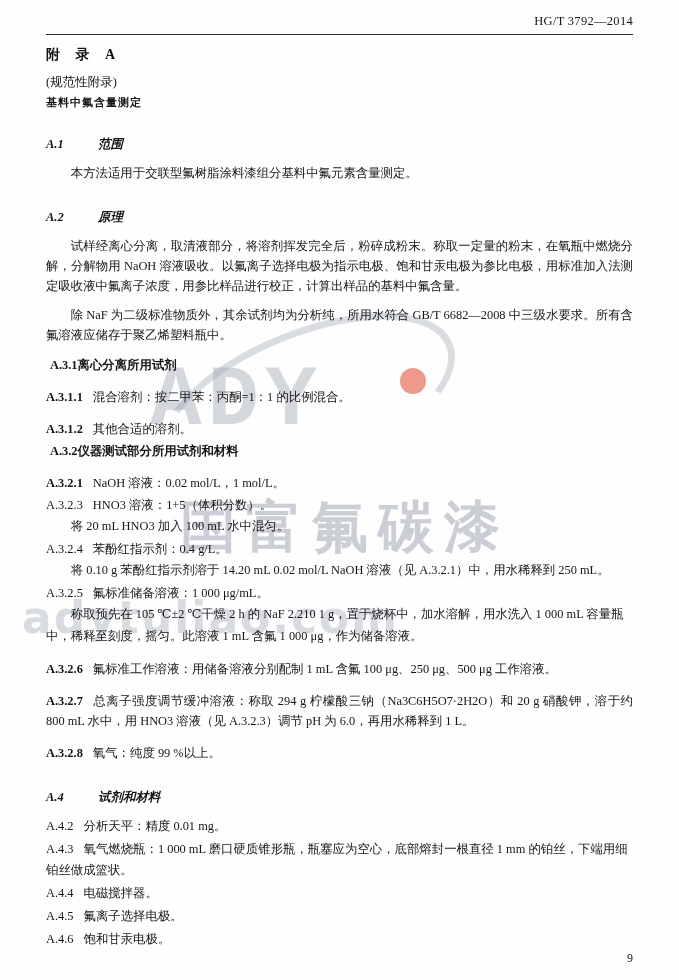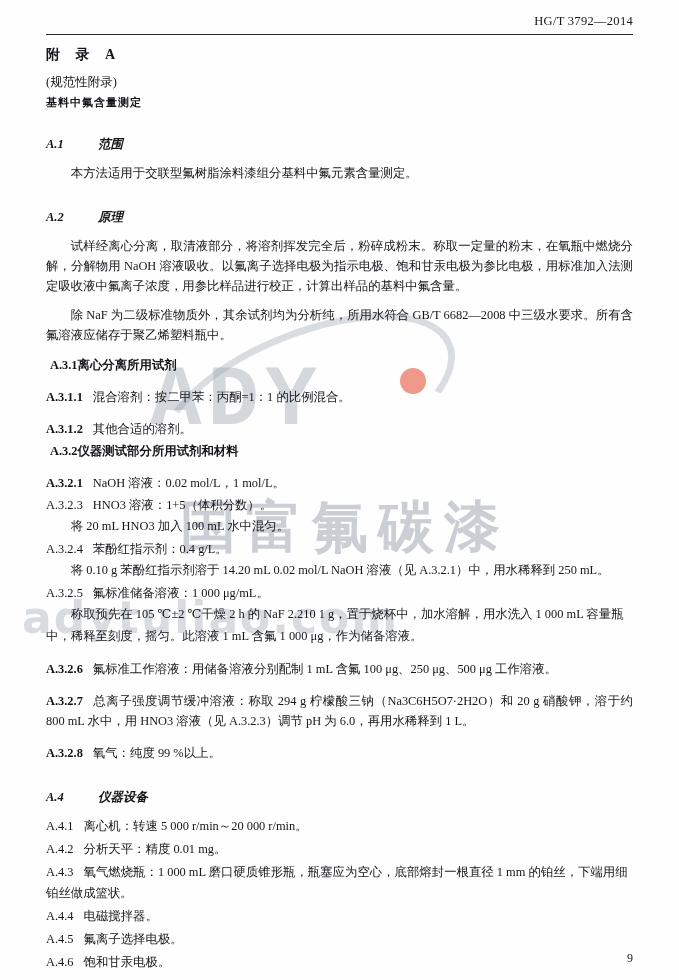--- a/index.html
+++ b/index.html
@@ -260,26 +260,23 @@
       <span class="lbl">A.3.2.6</span><span class="lbl-sp"></span><span>氟标准工作溶液：用储备溶液分别配制 1 mL 含氟 100 μg、250 μg、500 μg 工作溶液。</span>
     </div>
     <div class="sub">
       <span class="lbl">A.3.2.7</span><span class="lbl-sp"></span><span>总离子强度调节缓冲溶液：称取 294 g 柠檬酸三钠（Na3C6H5O7·2H2O）和 20 g 硝酸钾，溶于约 800 mL 水中，用 HNO3 溶液（见 A.3.2.3）调节 pH 为 6.0，再用水稀释到 1 L。</span>
     </div>
     <div class="sub">
       <span class="lbl">A.3.2.8</span><span class="lbl-sp"></span><span>氧气：纯度 99 %以上。</span>
     </div>
 
     <div class="sec-head">
-      <span class="num">A.4</span><span class="gap"></span><span>仪器设备</span>
-    </div>
-
-    <div class="item">
-      <span class="lbl">A.4.1</span><span class="lbl-sp"></span><span>离心机：转速 5 000 r/min～20 000 r/min。</span>
-    </div>
+      <span class="num">A.4</span><span class="gap"></span><span>试剂和材料</span>
+    </div>
+
     <div class="item">
       <span class="lbl">A.4.2</span><span class="lbl-sp"></span><span>分析天平：精度 0.01 mg。</span>
     </div>
     <div class="item">
       <span class="lbl">A.4.3</span><span class="lbl-sp"></span><span>氧气燃烧瓶：1 000 mL 磨口硬质锥形瓶，瓶塞应为空心，底部熔封一根直径 1 mm 的铂丝，下端用细铂丝做成篮状。</span>
     </div>
     <div class="item">
       <span class="lbl">A.4.4</span><span class="lbl-sp"></span><span>电磁搅拌器。</span>
     </div>
     <div class="item">

